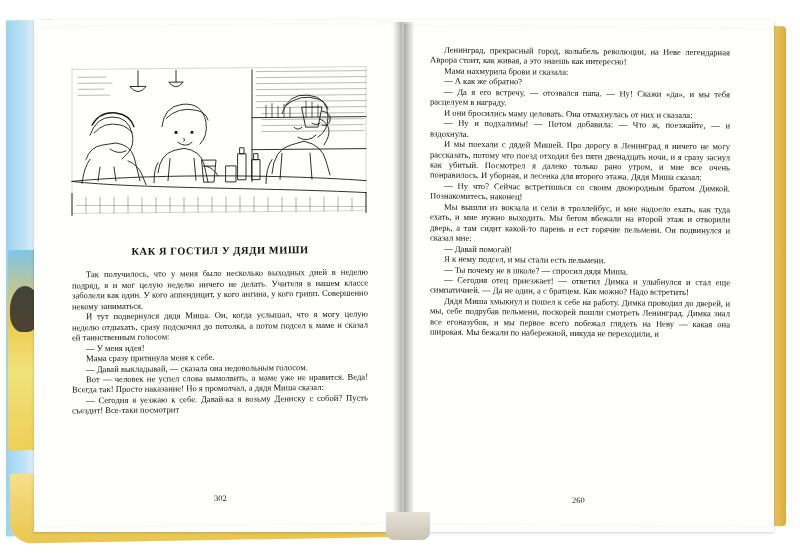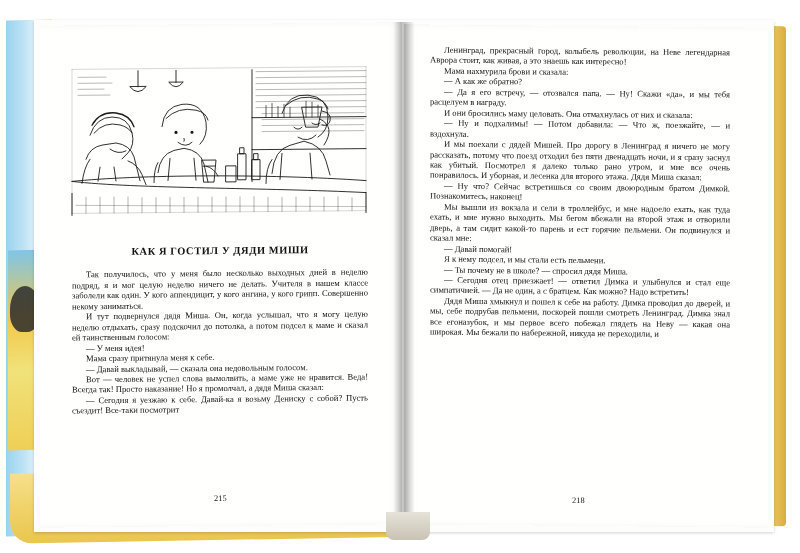--- a/index.html
+++ b/index.html
@@ -251,33 +251,33 @@
   <div class="col col-left">
     <div class="chapter-title">КАК Я ГОСТИЛ У ДЯДИ МИШИ</div>
     <p class="para">Так получилось, что у меня было несколько выходных дней в неделю подряд, я и мог целую неделю ничего не делать. Учителя в нашем классе заболели как один. У кого аппендицит, у кого ангина, у кого грипп. Совершенно некому заниматься.</p>
     <p class="para">И тут подвернулся дядя Миша. Он, когда услышал, что я могу целую неделю отдыхать, сразу подскочил до потолка, а потом подсел к маме и сказал ей таинственным голосом:</p>
     <p class="para">— У меня идея!</p>
     <p class="para">Мама сразу притянула меня к себе.</p>
     <p class="para">— Давай выкладывай, — сказала она недовольным голосом.</p>
     <p class="para">Вот — человек не успел слова вымолвить, а маме уже не нравится. Beда! Всегда так! Просто наказание! Но я промолчал, а дядя Миша сказал:</p>
     <p class="para">— Сегодня я уезжаю к себе. Давай-ка я возьму Дениску с собой? Пусть съездит! Все-таки посмотрит</p>
   </div>
-  <div class="folio folio-left">215</div>
+  <div class="folio folio-left">302</div>
 
   <div class="col col-right">
     <p class="para">Ленинград, прекрасный город, колыбель революции, на Неве легендарная Аврора стоит, как живая, а это знаешь как интересно!</p>
     <p class="para">Мама нахмурила брови и сказала:</p>
     <p class="para">— А как же обратно?</p>
     <p class="para">— Да я его встречу, — отозвался папа. — Ну! Скажи «да», и мы тебя расцелуем в награду.</p>
     <p class="para">И они бросились маму целовать. Она отмахнулась от них и сказала:</p>
     <p class="para">— Ну и подхалимы! — Потом добавила: — Что ж, поезжайте, — и вздохнула.</p>
     <p class="para">И мы поехали с дядей Мишей. Про дорогу в Ленинград я ничего не могу рассказать, потому что поезд отходил без пяти двенадцать ночи, и я сразу заснул как убитый. Посмотрел я далеко только рано утром, и мне все очень понравилось. И уборная, и лесенка для второго этажа. Дядя Миша сказал:</p>
     <p class="para">— Ну что? Сейчас встретишься со своим двоюродным братом Димкой. Познакомитесь, наконец!</p>
     <p class="para">Мы вышли из вокзала и сели в троллейбус, и мне надоело ехать, как туда ехать, и мне нужно выходить. Мы бегом вбежали на второй этаж и отворили дверь, а там сидит какой-то парень и ест горячие пельмени. Он подвинулся и сказал мне:</p>
     <p class="para">— Давай помогай!</p>
     <p class="para">Я к нему подсел, и мы стали есть пельмени.</p>
     <p class="para">— Ты почему не в школе? — спросил дядя Миша.</p>
     <p class="para">— Сегодня отец приезжает! — ответил Димка и улыбнулся и стал еще симпатичней. — Да не один, а с братцем. Как можно? Надо встретить!</p>
     <p class="para">Дядя Миша хмыкнул и пошел к себе на работу. Димка проводил до дверей, и мы, себе подрубав пельмени, поскорей пошли смотреть Ленинград. Димка знал все егоназубок, и мы первое всего побежал глядеть на Неву — какая она широкая. Мы бежали по набережной, никуда не переходили, и</p>
   </div>
-  <div class="folio folio-right">218</div>
+  <div class="folio folio-right">260</div>
 
 </div>
 
 </body></html>

